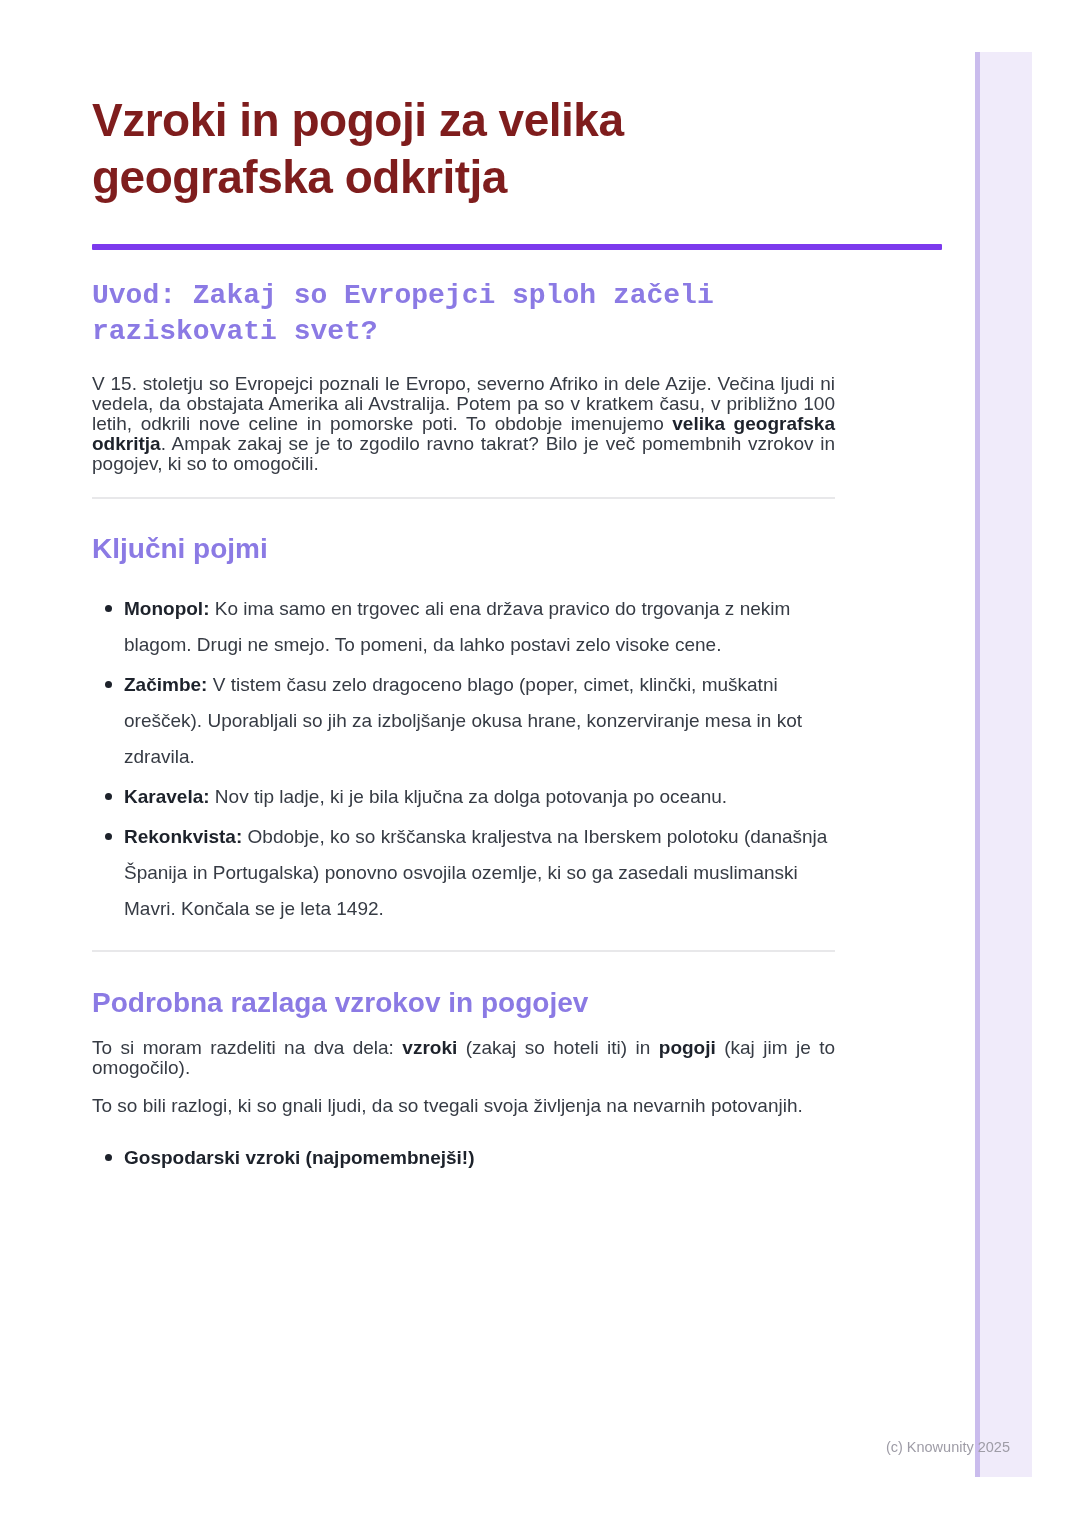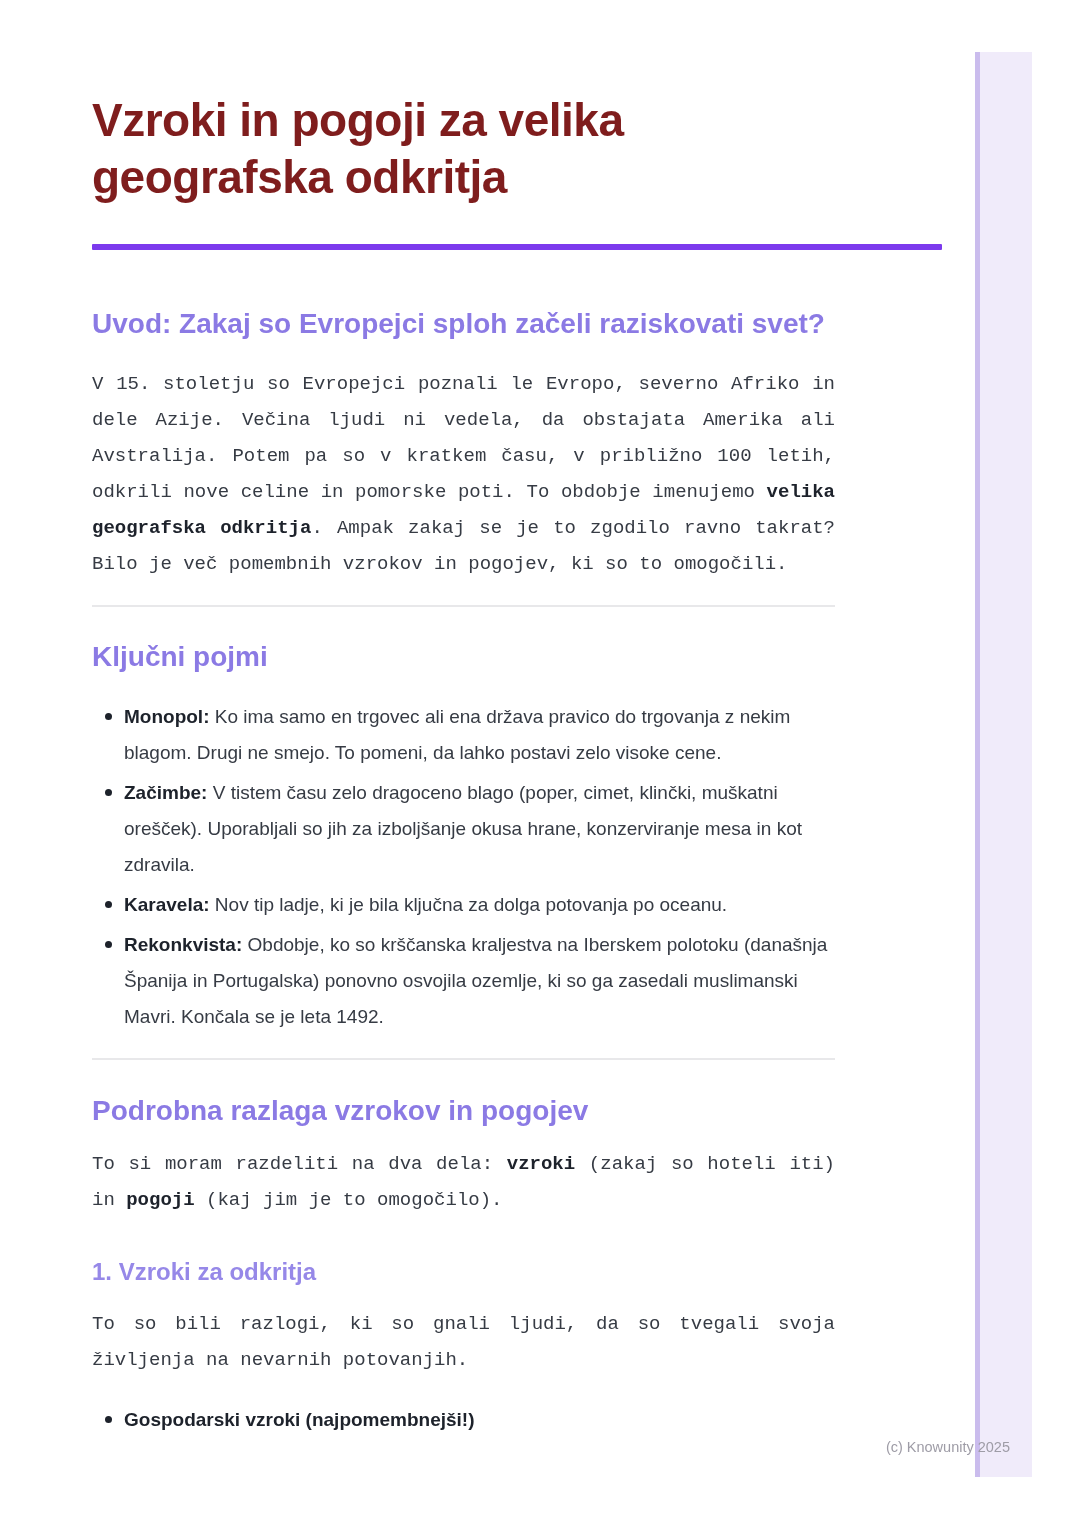--- a/index.html
+++ b/index.html
@@ -42,35 +42,34 @@
     height: 6px;
     background: #7c3aed;
     border-radius: 1px;
   }
   h2.section-heading {
     font-size: 28px;
     line-height: 36px;
     font-weight: 700;
     color: #8b7ae4;
   }
-  h2.uvod { margin-top: 56px; }
+  h2.uvod { margin-top: 28px; font-family: Liberation Mono, monospace; }
   h2.kljucni { margin-top: 32px; }
   h2.podrobna { margin-top: 33px; }
   h3.sub-heading {
     margin-top: 38px;
     font-size: 24px;
     line-height: 32px;
     font-weight: 700;
     color: #9688e8;
   }
   p.body-text {
     font-size: 19px;
-    line-height: 36px;
+    line-height: 20px;
     color: #363b44;
-    font-family: Liberation Mono, monospace;
   }
   p.justified { text-align: justify; }
   p.intro-p { margin-top: 24px; }
   p.split-p { margin-top: 17px; }
   p.reasons-p { margin-top: 18px; }
   b, .bold-term { font-weight: 700; color: #1d222b; }
   .divider {
     margin-top: 23px;
     width: 743px;
     height: 0;
@@ -134,21 +133,20 @@
     <li><b class="bold-term">Karavela:</b><span> Nov tip ladje, ki je bila ključna za dolga potovanja po oceanu.</span></li>
     <li><b class="bold-term">Rekonkvista:</b><span> Obdobje, ko so krščanska kraljestva na Iberskem polotoku (današnja Španija in Portugalska) ponovno osvojila ozemlje, ki so ga zasedali muslimanski Mavri. Končala se je leta 1492.</span></li>
   </ul>
 
   <div class="divider"></div>
 
   <h2 class="section-heading podrobna">Podrobna razlaga vzrokov in pogojev</h2>
 
   <p class="body-text justified split-p"><span>To si moram razdeliti na dva dela: </span><b>vzroki</b><span> (zakaj so hoteli iti) in </span><b>pogoji</b><span> (kaj jim je to omogočilo).</span></p>
 
-  <h3 class="sub-heading">1. Vzroki za odkritja</h3>
 
   <p class="body-text justified reasons-p">To so bili razlogi, ki so gnali ljudi, da so tvegali svoja življenja na nevarnih potovanjih.</p>
 
   <ul class="bullet-list last-list">
     <li><b class="bold-term">Gospodarski vzroki (najpomembnejši!)</b></li>
   </ul>
 
 </div>
 
 <div class="footer-note">(c) Knowunity 2025</div>

